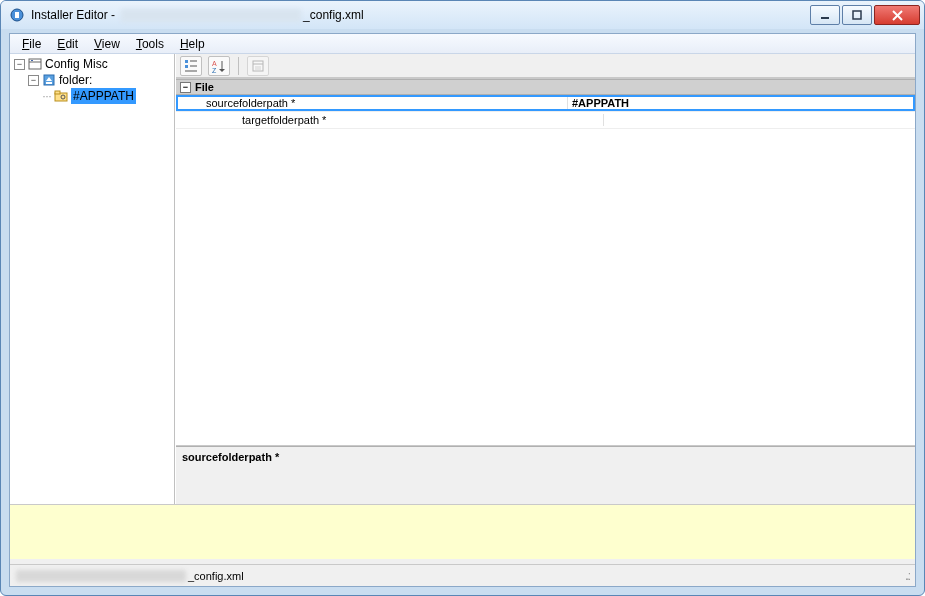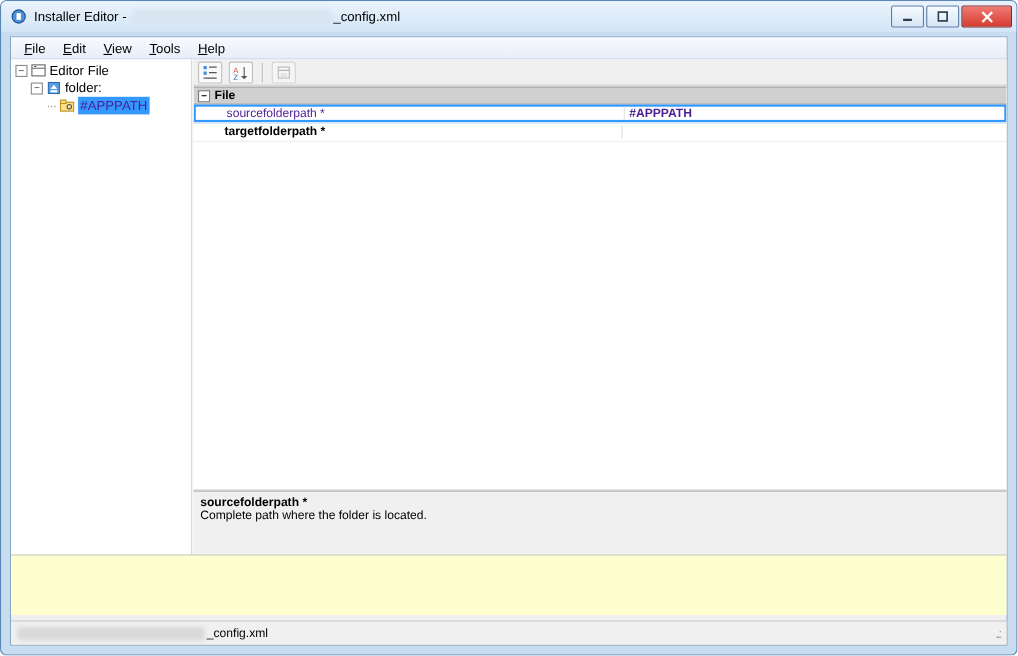--- a/index.html
+++ b/index.html
@@ -26,21 +26,21 @@
   .workarea { position:absolute; left:0; right:0; top:20px; bottom:27px; display:flex; flex-direction:column; }
   .splitrow { flex:1 1 auto; display:flex; min-height:0; }
 
   .treepane { width:165px; background:#fff; border-right:1px solid #c0c0c0; overflow:auto; padding:2px; }
   .tree ul { list-style:none; margin:0; padding:0 0 0 14px; }
   .tree li { white-space:nowrap; line-height:16px; }
   .tree .row { display:flex; align-items:center; gap:3px; }
   .expander { width:11px; height:11px; border:1px solid #8a8a8a; display:inline-flex; align-items:center; justify-content:center; font-size:9px; line-height:1; color:#333; background:#fff; }
   .dots { color:#a0a0a0; letter-spacing:-1px; }
   .node-icon { width:14px; height:14px; display:inline-block; }
-  .sel { background:#3399ff; color:#4c1d95; padding:0 2px; }
+  .sel { background:#3399ff; color:#000000; padding:0 2px; }
 
   .rightpane { flex:1; display:flex; flex-direction:column; background:#f0f0f0; border-left:1px solid #fff; min-width:0;}
   .pg-toolbar { height:24px; border-bottom:1px solid #c9c9c9; display:flex; align-items:center; padding:2px 4px; gap:6px; background:#f0f0f0; }
   .tb-btn { width:22px; height:20px; border:1px solid #c0c0c0; background:#fafafa; display:flex; align-items:center; justify-content:center; border-radius:2px; }
   .tb-sep { width:1px; height:18px; background:#c0c0c0; margin:0 2px; }
 
   .pg-grid { flex:1; overflow:auto; background:#fff; border:1px solid #c9c9c9; border-left:none; border-right:none; }
   .pg-cat { background:#d0d0d0; padding:1px 4px; font-weight:bold; border-top:1px solid #b0b0b0; border-bottom:1px solid #b0b0b0; display:flex; align-items:center; gap:4px; font-size:11px;}
   .pg-cat .exp { width:11px; height:11px; border:1px solid #777; background:#fff; display:inline-flex; align-items:center; justify-content:center; font-size:9px; }
   .pg-row { display:flex; height:17px; align-items:center; font-size:11px; border-bottom:1px solid #eee;}
@@ -111,21 +111,21 @@
             <li>
               <span class="row">
                 <span class="expander">−</span>
                 <span class="node-icon">
                   <svg width="14" height="14" viewBox="0 0 14 14">
                       <rect x="1" y="2" width="12" height="10" fill="#fff" stroke="#666"></rect>
                       <line x1="1" y1="5" x2="13" y2="5" stroke="#666"></line>
                       <rect x="3" y="3" width="2" height="1" fill="#46a"></rect>
                     </svg>
                 </span>
-                <span>Editor File</span>
+                <span>Config Misc</span>
               </span>
               <ul>
                 <li>
                   <span class="row">
                     <span class="expander">−</span>
                     <span class="node-icon">
                       <svg width="14" height="14" viewBox="0 0 14 14">
                           <rect x="2" y="2" width="10" height="10" fill="#5aa0e0" stroke="#2a6db0"></rect>
                           <polygon points="7,4 10,8 4,8" fill="#fff"></polygon>
                           <rect x="4" y="9" width="6" height="2" fill="#fff"></rect>
@@ -187,27 +187,26 @@
           <div class="pg-grid">
             <div class="pg-cat">
               <span class="exp">−</span>
               <span>File</span>
             </div>
             <div class="pg-row sel">
               <div class="pg-name" style="font-weight:normal;">sourcefolderpath *</div>
               <div class="pg-val">#APPPATH</div>
             </div>
             <div class="pg-row">
-              <div class="pg-name" style="font-weight:bold;">targetfolderpath *</div>
+              <div class="pg-name" style="font-weight:normal;margin-left:38px;">targetfolderpath *</div>
             </div>
           </div>
 
           <div class="pg-desc">
             <div class="dname">sourcefolderpath *</div>
-            <div>Complete path where the folder is located.</div>
           </div>
         </div>
 
       </div>
 
       <div class="yellowbar"></div>
     </div>
 
     <div class="statusbar">
       <span class="sb-blur"></span>

